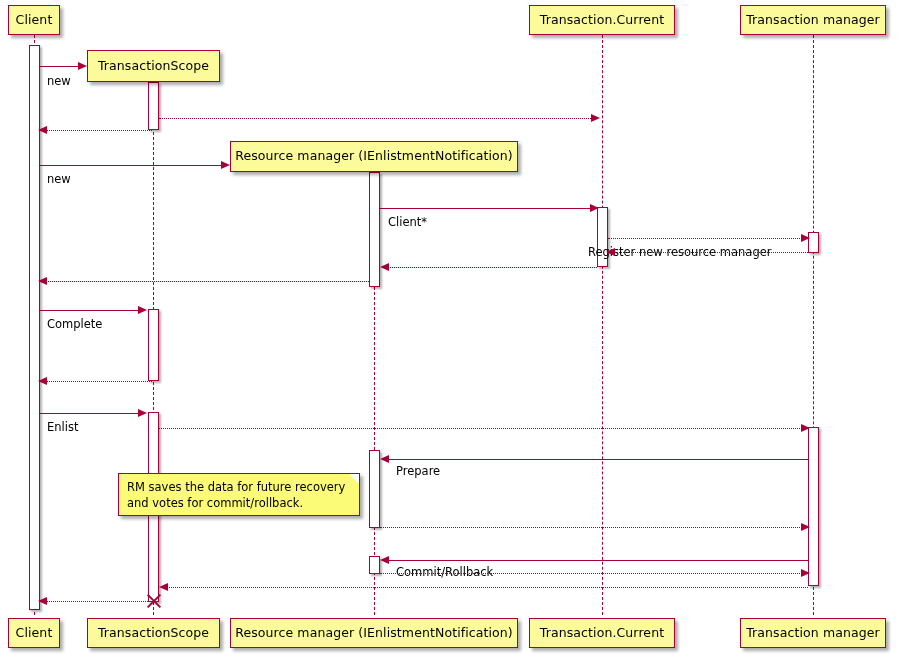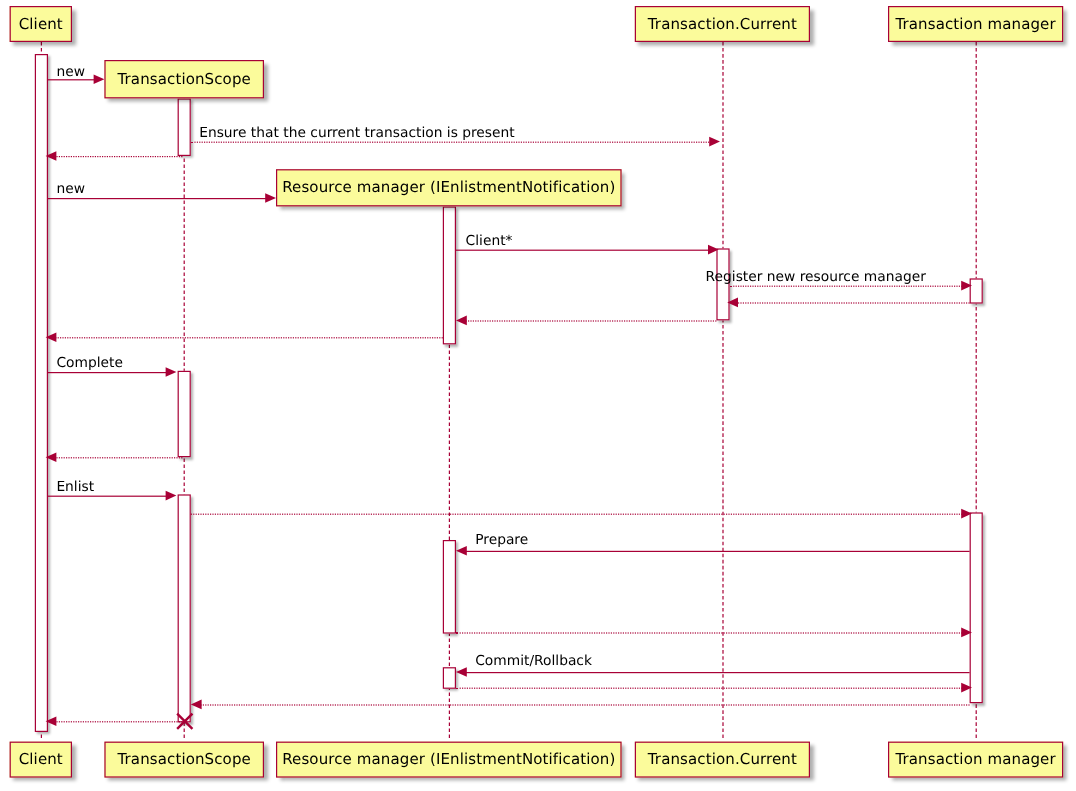--- a/index.html
+++ b/index.html
@@ -64,20 +64,21 @@
     border-bottom:4.5px solid transparent;
     border-right:9px solid #A80036;
   }
 
   .msglabel{
     position:absolute;
     font-size:11.5px;
     color:#000000;
     white-space:nowrap;
     line-height:1;
+    margin-top:22px;
   }
 
   
   .note{
     position:absolute;
     box-sizing:border-box;
     background:#FBFB77;
     border:1.3px solid #A80036;
     color:#000000;
     font-size:11.5px;
@@ -129,21 +130,20 @@
   <div class="activation" style="left:808px; top:427px; width:11px; height:159px;"></div>
   <div class="activation" style="left:369px; top:450px; width:11px; height:78px;"></div>
   <div class="activation" style="left:369px; top:556px; width:11px; height:18px;"></div>
 
   <div class="msgline" style="left:40px; top:66px; width:40px;"></div>
   <div class="arrowhead right" style="left:78px; top:61.5px;"></div>
   <div class="msglabel" style="left:47px; top:54px;">new</div>
 
   <div class="msgline dotted" style="left:159px; top:118px; width:434px;"></div>
   <div class="arrowhead right" style="left:591px; top:113.5px;"></div>
-  <div class="msglabel" style="left:166px; top:105px;">Ensure that the current transaction is present</div>
 
   <div class="msgline dotted" style="left:44px; top:130px; width:108px;"></div>
   <div class="arrowhead left" style="left:38px; top:125.5px;"></div>
 
   <div class="msgline" style="left:40px; top:165px; width:184px;"></div>
   <div class="arrowhead right" style="left:221px; top:160.5px;"></div>
   <div class="msglabel" style="left:47px; top:152px;">new</div>
 
   <div class="msgline" style="left:380px; top:208px; width:212px;"></div>
   <div class="arrowhead right" style="left:590px; top:203.5px;"></div>
@@ -195,20 +195,22 @@
 
   <div class="msgline dotted" style="left:44px; top:601px; width:108px;"></div>
   <div class="arrowhead left" style="left:38px; top:596.5px;"></div>
 
   <div class="destroy" style="left:145px; top:592px;">
     <span class="a"></span>
       <span class="b"></span>
   </div>
 
 
+  <div class="note" style="left:118px; top:473px; width:242px; height:43px;">RM saves the data for future recovery
+and votes for commit/rollback.<div class="fold"></div></div>
 
   <div class="participant" style="left:8px;   top:5px;  width:52px;  height:30px;">Client</div>
   <div class="participant" style="left:87px;  top:50px; width:133px; height:32px;">TransactionScope</div>
   <div class="participant" style="left:230px; top:141px;width:288px; height:31px;">Resource manager (IEnlistmentNotification)</div>
   <div class="participant" style="left:529px; top:5px;  width:146px; height:30px;">Transaction.Current</div>
   <div class="participant" style="left:740px; top:5px;  width:146px; height:30px;">Transaction manager</div>
 
   <div class="participant" style="left:8px;   top:618px; width:52px;  height:30px;">Client</div>
   <div class="participant" style="left:87px;  top:618px; width:133px; height:30px;">TransactionScope</div>
   <div class="participant" style="left:230px; top:618px; width:288px; height:30px;">Resource manager (IEnlistmentNotification)</div>

